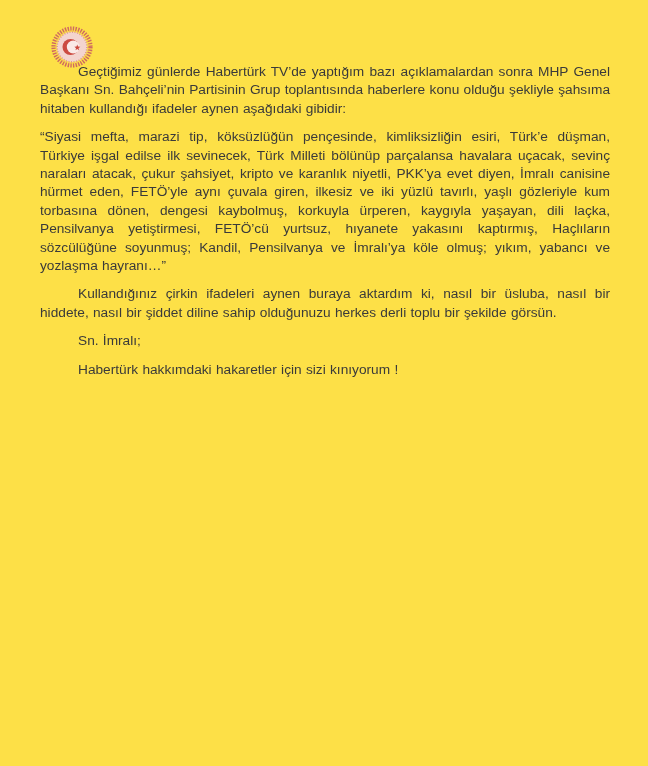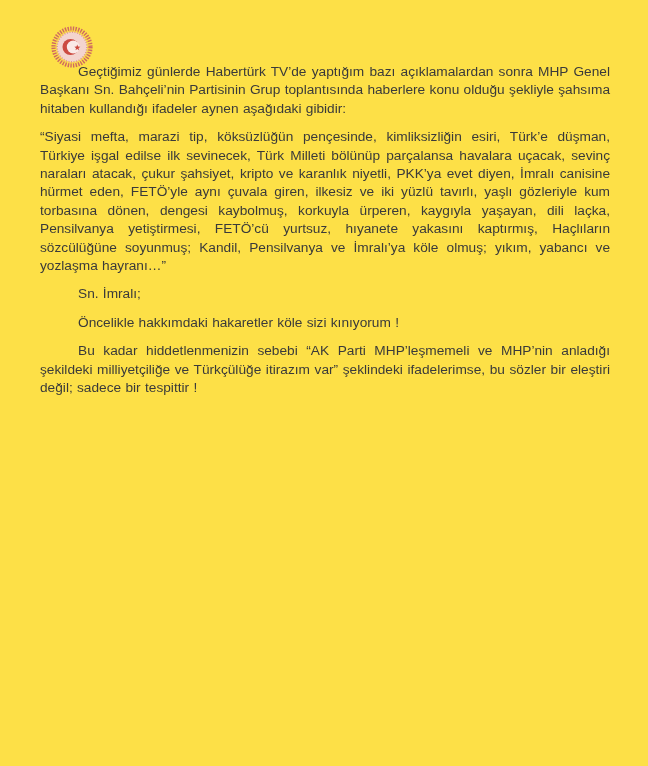--- a/index.html
+++ b/index.html
@@ -54,18 +54,18 @@
       <circle cx="19.5" cy="21" r="8" fill="#cc4b41"></circle>
       <circle cx="22.2" cy="21" r="6.4" fill="#faeae8"></circle>
 
       <path d="M26.2 18.6 L27.1 20.6 L29.3 20.8 L27.6 22.2 L28.2 24.3 L26.3 23.1 L24.5 24.3 L25 22.2 L23.4 20.8 L25.5 20.6 Z" fill="#cc4b41"></path>
     </svg>
   </div>
 
   <div class="letter">
       <p class="para indent">Geçtiğimiz günlerde Habertürk TV’de yaptığım bazı açıklamalardan sonra MHP Genel Başkanı Sn. Bahçeli’nin Partisinin Grup toplantısında haberlere konu olduğu şekliyle şahsıma hitaben kullandığı ifadeler aynen aşağıdaki gibidir:</p>
       <p class="para quote">“Siyasi mefta, marazi tip, köksüzlüğün pençesinde, kimliksizliğin esiri, Türk’e düşman, Türkiye işgal edilse ilk sevinecek, Türk Milleti bölünüp parçalansa havalara uçacak, sevinç naraları atacak, çukur şahsiyet, kripto ve karanlık niyetli, PKK’ya evet diyen, İmralı canisine hürmet eden, FETÖ’yle aynı çuvala giren, ilkesiz ve iki yüzlü tavırlı, yaşlı gözleriyle kum torbasına dönen, dengesi kaybolmuş, korkuyla ürperen, kaygıyla yaşayan, dili laçka, Pensilvanya yetiştirmesi, FETÖ’cü yurtsuz, hıyanete yakasını kaptırmış, Haçlıların sözcülüğüne soyunmuş; Kandil, Pensilvanya ve İmralı’ya köle olmuş; yıkım, yabancı ve yozlaşma hayranı…”</p>
+      <p class="para indent">Kullandığınız çirkin ifadeleri aynen buraya aktardım ki, nasıl bir üsluba, nasıl bir hiddete, nasıl bir şiddet diline sahip olduğunuzu herkes derli toplu bir şekilde görsün.</p>
       <p class="para indent">Sn. İmralı;</p>
-      <p class="para indent">Öncelikle hakkımdaki hakaretler köle sizi kınıyorum !</p>
-      <p class="para indent">Bu kadar hiddetlenmenizin sebebi “AK Parti MHP’leşmemeli ve MHP’nin anladığı şekildeki milliyetçiliğe ve Türkçülüğe itirazım var” şeklindeki ifadelerimse, bu sözler bir eleştiri değil; sadece bir tespittir !</p>
+      <p class="para indent">Habertürk hakkımdaki hakaretler için sizi kınıyorum !</p>
     </div>
 
 </div>
 
 </body></html>

